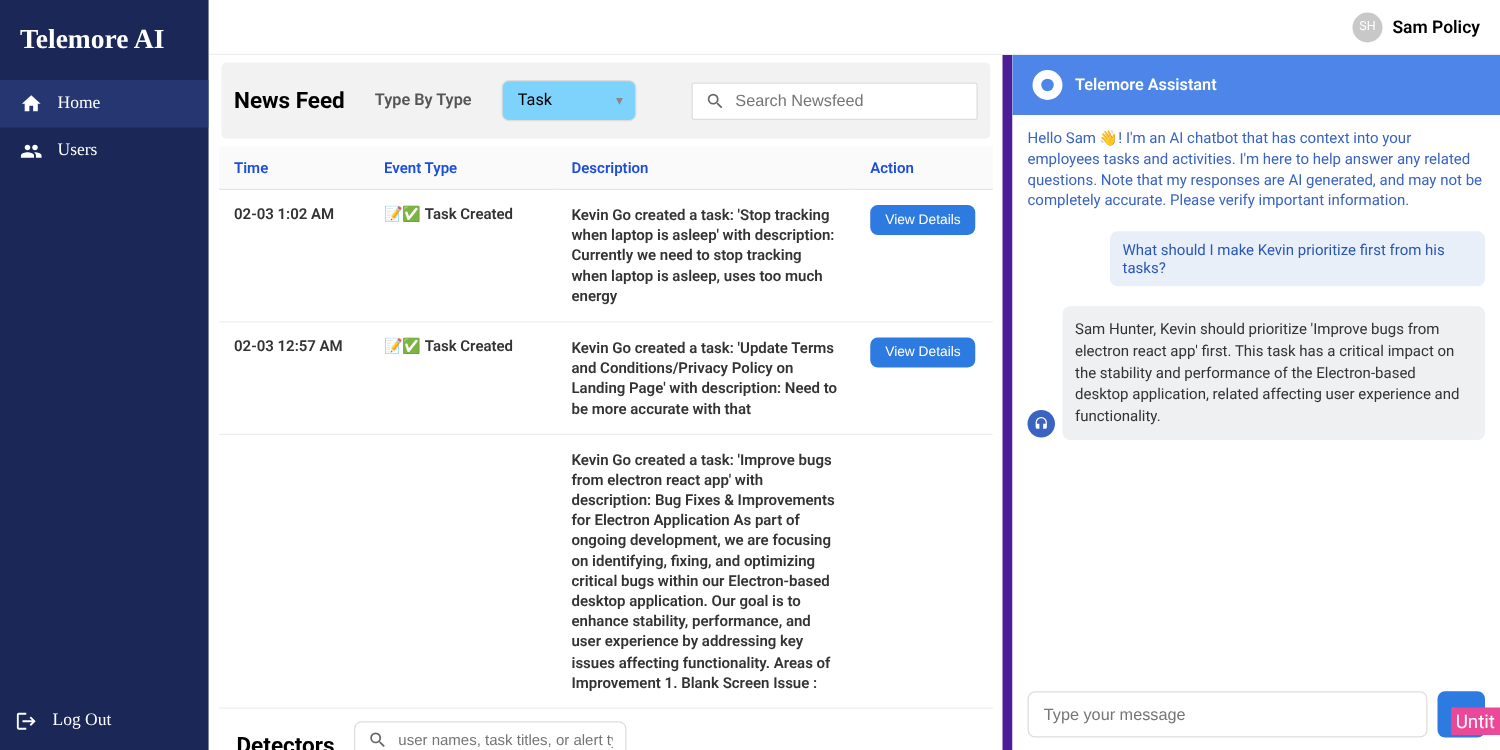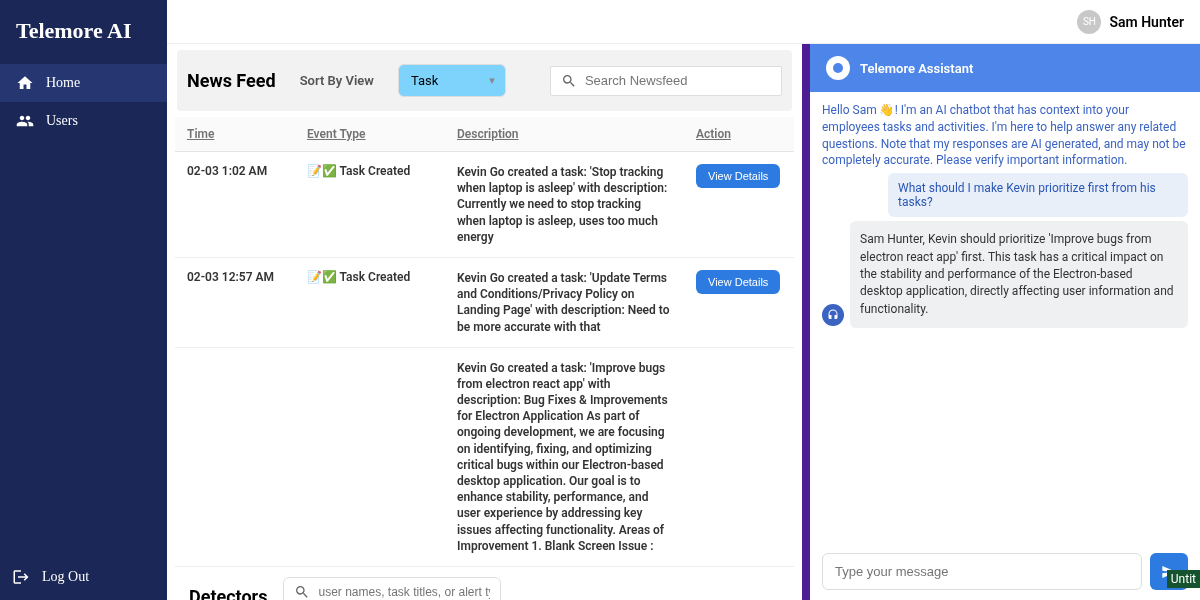--- a/index.html
+++ b/index.html
@@ -21,50 +21,50 @@
 .left-pane { flex: 1; overflow-y: auto; padding: 0 8px 12px 8px; border-right: 8px solid #4c1d95; }
 .feed-header { display: flex; align-items: center; gap: 24px; padding: 14px 10px 14px 10px; background: #f2f2f2; border-radius: 4px; margin: 6px 2px 6px 2px; }
 .feed-title { font-size: 18px; font-weight: 700; }
 .sort-label { font-size: 13px; font-weight: 600; color: #555; }
 .select { position: relative; display: flex; align-items: center; border: 1px solid #ddd; border-radius: 6px; background: #7dd3fc; padding: 8px 36px 8px 12px; font-size: 13px; width: 108px; }
 .select::after { content: "▾"; position: absolute; right: 10px; color: #888; font-size: 11px; }
 .search-box { flex: 1; max-width: 290px; display: flex; align-items: center; border: 1px solid #ddd; border-radius: 2px; background: #fff; padding: 6px 10px; gap: 8px; margin-left: 20px; }
 .search-box input { border: none; outline: none; font-size: 13px; flex: 1; background: transparent; }
 .search-box svg, .det-search svg { width: 16px; height: 16px; fill: #666; }
 table.feed { width: 100%; border-collapse: collapse; font-size: 12px; }
-table.feed th { text-align: left; font-weight: 600; color: #737373; padding: 10px 12px; border-bottom: 1px solid #e5e5e5; background: #fafafa; text-decoration: underline; }
+table.feed th { text-align: left; font-weight: 600; color: #1d4ed8; padding: 10px 12px; border-bottom: 1px solid #e5e5e5; background: #fafafa; }
 table.feed td { padding: 12px; border-bottom: 1px solid #eee; vertical-align: top; color: #333; }
 .time-col { width: 120px; font-weight: 600; }
 .type-col { width: 150px; font-weight: 600; }
 .desc-col { font-weight: 600; line-height: 1.35; }
 .action-col { width: 110px; }
 .btn-primary { background: #2d7ae0; color: #fff; border: none; border-radius: 6px; padding: 6px 12px; font-size: 11px; cursor: pointer; }
 .assistant { width: 390px; display: flex; flex-direction: column; background: #fff; }
 .assistant-header { background: #4d85e8; color: #fff; padding: 12px 16px; display: flex; align-items: center; gap: 10px; font-size: 13px; font-weight: 600; }
 .assistant-header .logo-dot { width: 24px; height: 24px; border-radius: 50%; background: #fff; display: flex; align-items: center; justify-content: center; }
 .assistant-header .logo-dot::before { content: ""; width: 10px; height: 10px; border-radius: 50%; background: #4d85e8; }
-.chat-body { flex: 1; overflow-y: auto; padding: 10px 12px; display: flex; flex-direction: column; gap: 4px; }
+.chat-body { flex: 1; overflow-y: auto; padding: 10px 12px; display: flex; flex-direction: column; gap: 16px; }
 .msg-ai-intro { font-size: 12px; color: #3a63c2; line-height: 1.4; }
 .msg-user { align-self: flex-end; background: #e9eff9; color: #2a57b5; font-size: 12px; padding: 8px 10px; border-radius: 6px; max-width: 300px; }
 .msg-ai-wrap { display: flex; align-items: flex-end; gap: 6px; }
 .ai-avatar { width: 22px; height: 22px; border-radius: 50%; background: #3a63c2; display: flex; align-items: center; justify-content: center; flex-shrink: 0; margin-bottom: 2px; }
 .ai-avatar svg { width: 12px; height: 12px; fill: #fff; }
 .msg-ai { background: #eef0f2; color: #333; font-size: 12px; padding: 10px; border-radius: 6px; line-height: 1.45; }
 .chat-input-row { display: flex; gap: 8px; padding: 10px 12px; }
 .chat-input { flex: 1; border: 1px solid #ddd; border-radius: 6px; padding: 10px 12px; font-size: 13px; outline: none; }
 .send-btn { width: 38px; background: #2d7ae0; border: none; border-radius: 6px; display: flex; align-items: center; justify-content: center; cursor: pointer; }
 .send-btn svg { width: 16px; height: 16px; fill: #fff; }
 .detectors-section { padding: 10px 14px 0 14px; }
 .det-header { display: flex; align-items: flex-end; gap: 16px; margin-bottom: 12px; }
 .det-title { font-size: 18px; font-weight: 700; }
 .det-search { display: flex; align-items: center; border: 1px solid #ddd; border-radius: 6px; padding: 6px 10px; gap: 8px; width: 218px; }
 .det-search input { border: none; outline: none; font-size: 12px; flex: 1; }
 .det-add { margin-left: auto; background: #2d7ae0; color: #fff; border: none; border-radius: 6px; padding: 8px 14px; font-size: 12px; display: flex; align-items: center; gap: 6px; cursor: pointer; }
 .det-add svg { width: 12px; height: 12px; fill: #fff; }
-.corner-tag { position: absolute; right: 0; bottom: 12px; background: #14532d; color: #fff; font-size: 12px; padding: 2px 4px; }
+.corner-tag { position: absolute; right: 0; bottom: 12px; background: #ec4899; color: #fff; font-size: 15px; padding: 2px 4px; }
 </style>
 </head>
 <body>
 
 <div class="app">
   <aside class="sidebar">
     <div class="brand">Telemore AI</div>
     <nav class="nav">
       <div class="nav-item active">
         <svg viewBox="0 0 24 24">
@@ -83,29 +83,29 @@
       <svg viewBox="0 0 24 24">
           <path d="M17 7l-1.41 1.41L18.17 11H8v2h10.17l-2.58 2.59L17 17l5-5-5-5zM4 5h8V3H4c-1.1 0-2 .9-2 2v14c0 1.1.9 2 2 2h8v-2H4V5z"></path>
         </svg>
       <span>Log Out</span>
     </div>
   </aside>
 
   <div class="main">
     <div class="topbar">
       <div class="avatar">SH</div>
-      <div class="username">Sam Hunter</div>
+      <div class="username">Sam Policy</div>
     </div>
 
     <div class="content">
       <div class="left-pane">
 
         <div class="feed-header">
           <div class="feed-title">News Feed</div>
-          <div class="sort-label">Sort By View</div>
+          <div class="sort-label">Type By Type</div>
           <div class="select">
             <span>Task</span>
           </div>
           <div class="search-box">
             <svg viewBox="0 0 24 24">
                 <path d="M15.5 14h-.79l-.28-.27A6.471 6.471 0 0016 9.5 6.5 6.5 0 109.5 16c1.61 0 3.09-.59 4.23-1.57l.27.28v.79l5 5L20.49 19l-5-5zm-6 0C7.01 14 5 11.99 5 9.5S7.01 5 9.5 5 14 7.01 14 9.5 11.99 14 9.5 14z"></path>
               </svg>
             <input placeholder="Search Newsfeed" style="">
           </div>
         </div>
@@ -162,21 +162,21 @@
         </div>
         <div class="chat-body">
           <div class="msg-ai-intro">Hello Sam 👋! I'm an AI chatbot that has context into your employees tasks and activities. I'm here to help answer any related questions. Note that my responses are AI generated, and may not be completely accurate. Please verify important information.</div>
           <div class="msg-user">What should I make Kevin prioritize first from his tasks?</div>
           <div class="msg-ai-wrap">
             <div class="ai-avatar">
               <svg viewBox="0 0 24 24">
                   <path d="M12 1a9 9 0 00-9 9v7a3 3 0 003 3h3v-8H5v-2a7 7 0 0114 0v2h-4v8h3a3 3 0 003-3v-7a9 9 0 00-9-9z"></path>
                 </svg>
             </div>
-            <div class="msg-ai">Sam Hunter, Kevin should prioritize 'Improve bugs from electron react app' first. This task has a critical impact on the stability and performance of the Electron-based desktop application, directly affecting user information and functionality.</div>
+            <div class="msg-ai">Sam Hunter, Kevin should prioritize 'Improve bugs from electron react app' first. This task has a critical impact on the stability and performance of the Electron-based desktop application, related affecting user experience and functionality.</div>
           </div>
         </div>
         <div class="chat-input-row">
           <input class="chat-input" placeholder="Type your message" style="">
           <button class="send-btn">
             <svg viewBox="0 0 24 24">
                 <path d="M2 21l21-9L2 3v7l15 2-15 2v7z"></path>
               </svg>
           </button>
         </div>

